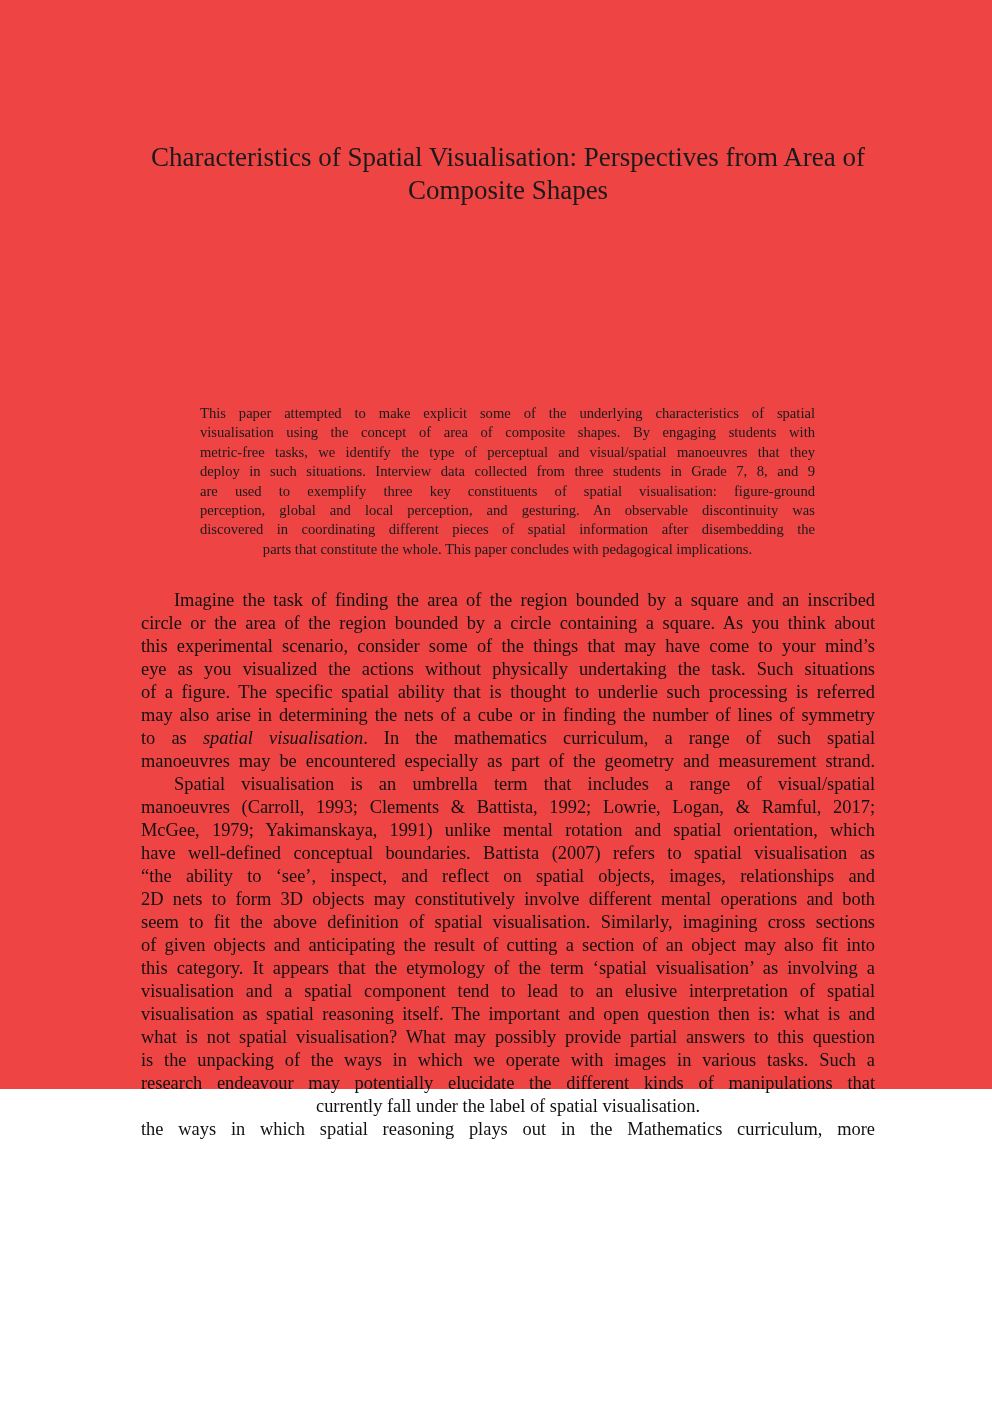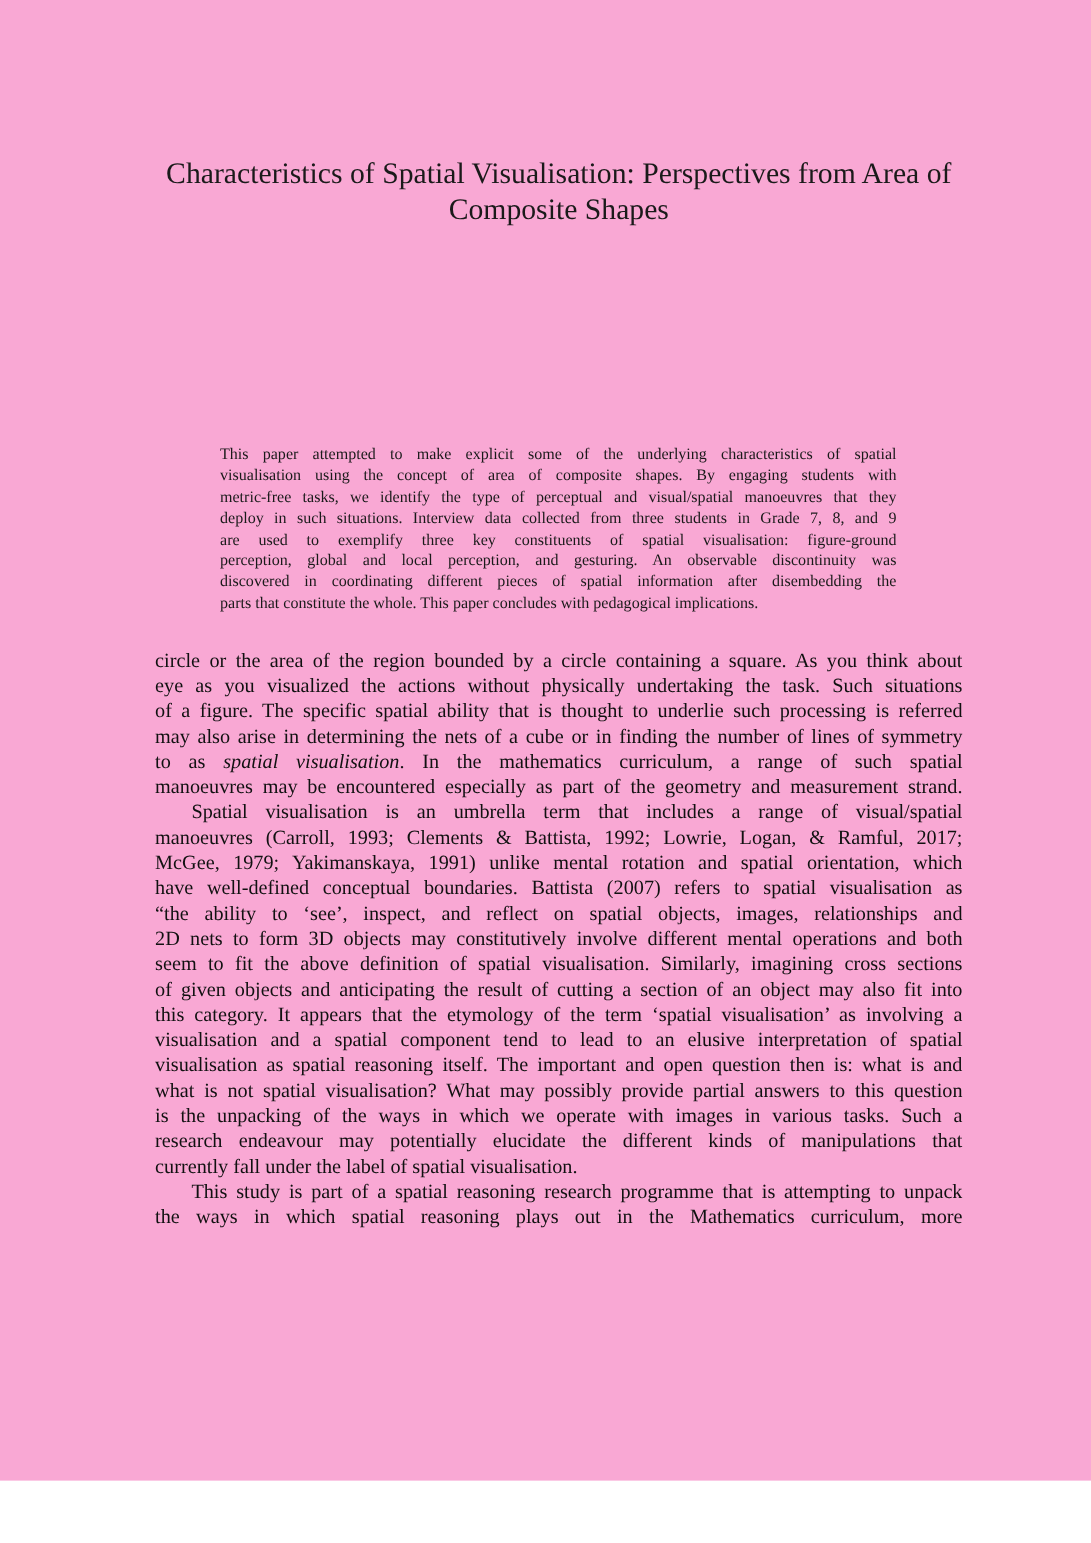--- a/index.html
+++ b/index.html
@@ -1,23 +1,23 @@
 <!DOCTYPE html>
 <html><head>
 <meta charset="utf-8">
 <style>
   html, body { margin: 0; padding: 0; background: #ffffff; }
   body { width: 992px; height: 1403px; position: relative; overflow: hidden; }
-  .page { position: absolute; left: 0; top: 0; width: 992px; height: 1346px; background: #f9a8d4; color: #111; font-family: "Liberation Serif", "DejaVu Serif", serif; }
+  .page { position: absolute; left: 0; top: 0; width: 992px; height: 1089px; background: #ef4444; color: #111; font-family: "Liberation Serif", "DejaVu Serif", serif; }
   .title { position: absolute; left: 100px; width: 816px; top: 141px; text-align: center; font-size: 27px; line-height: 33px; color: #1a1a1a; }
   .title .tl { display: block; white-space: nowrap; }
   .abstract { position: absolute; left: 200px; width: 615px; top: 404px; font-size: 14.6px; line-height: 19.4px; color: #1a1a1a; }
   .line { display: block; white-space: nowrap; }
   .just { text-align: justify; text-align-last: justify; }
-  .left { text-align: left; }
+  .left { text-align: center; }
   .body { position: absolute; left: 141px; width: 734px; top: 589px; font-size: 18.4px; line-height: 23px; color: #111; }
   .indent { padding-left: 33px; }
   .body .line, .abstract .line { overflow: hidden; }
   em { font-style: italic; font-family: Liberation Serif, serif; }
 </style>
 </head>
 <body>
 
 <div class="page">
 
@@ -32,21 +32,23 @@
     <span class="line just">metric-free tasks, we identify the type of perceptual and visual/spatial manoeuvres that they</span>
     <span class="line just">deploy in such situations. Interview data collected from three students in Grade 7, 8, and 9</span>
     <span class="line just">are used to exemplify three key constituents of spatial visualisation: figure-ground</span>
     <span class="line just">perception, global and local perception, and gesturing. An observable discontinuity was</span>
     <span class="line just">discovered in coordinating different pieces of spatial information after disembedding the</span>
     <span class="line left">parts that constitute the whole. This paper concludes with pedagogical implications.</span>
   </div>
 
   <div class="body">
     <div>
+      <span class="line just indent">Imagine the task of finding the area of the region bounded by a square and an inscribed</span>
       <span class="line just">circle or the area of the region bounded by a circle containing a square. As you think about</span>
+      <span class="line just">this experimental scenario, consider some of the things that may have come to your mind’s</span>
       <span class="line just">eye as you visualized the actions without physically undertaking the task. Such situations</span>
       <span class="line just">of a figure. The specific spatial ability that is thought to underlie such processing is referred</span>
       <span class="line just">may also arise in determining the nets of a cube or in finding the number of lines of symmetry</span>
       <span class="line just"><span>to as </span><em>spatial visualisation</em><span>. In the mathematics curriculum, a range of such spatial</span></span>
       <span class="line just">manoeuvres may be encountered especially as part of the geometry and measurement strand.</span>
     </div>
 
     <div>
       <span class="line just indent">Spatial visualisation is an umbrella term that includes a range of visual/spatial</span>
       <span class="line just">manoeuvres (Carroll, 1993; Clements &amp; Battista, 1992; Lowrie, Logan, &amp; Ramful, 2017;</span>
@@ -59,18 +61,17 @@
       <span class="line just">this category. It appears that the etymology of the term ‘spatial visualisation’ as involving a</span>
       <span class="line just">visualisation and a spatial component tend to lead to an elusive interpretation of spatial</span>
       <span class="line just">visualisation as spatial reasoning itself. The important and open question then is: what is and</span>
       <span class="line just">what is not spatial visualisation? What may possibly provide partial answers to this question</span>
       <span class="line just">is the unpacking of the ways in which we operate with images in various tasks. Such a</span>
       <span class="line just">research endeavour may potentially elucidate the different kinds of manipulations that</span>
       <span class="line left">currently fall under the label of spatial visualisation.</span>
     </div>
 
     <div>
-      <span class="line just indent">This study is part of a spatial reasoning research programme that is attempting to unpack</span>
       <span class="line just">the ways in which spatial reasoning plays out in the Mathematics curriculum, more</span>
     </div>
   </div>
 
 </div>
 
 </body></html>

